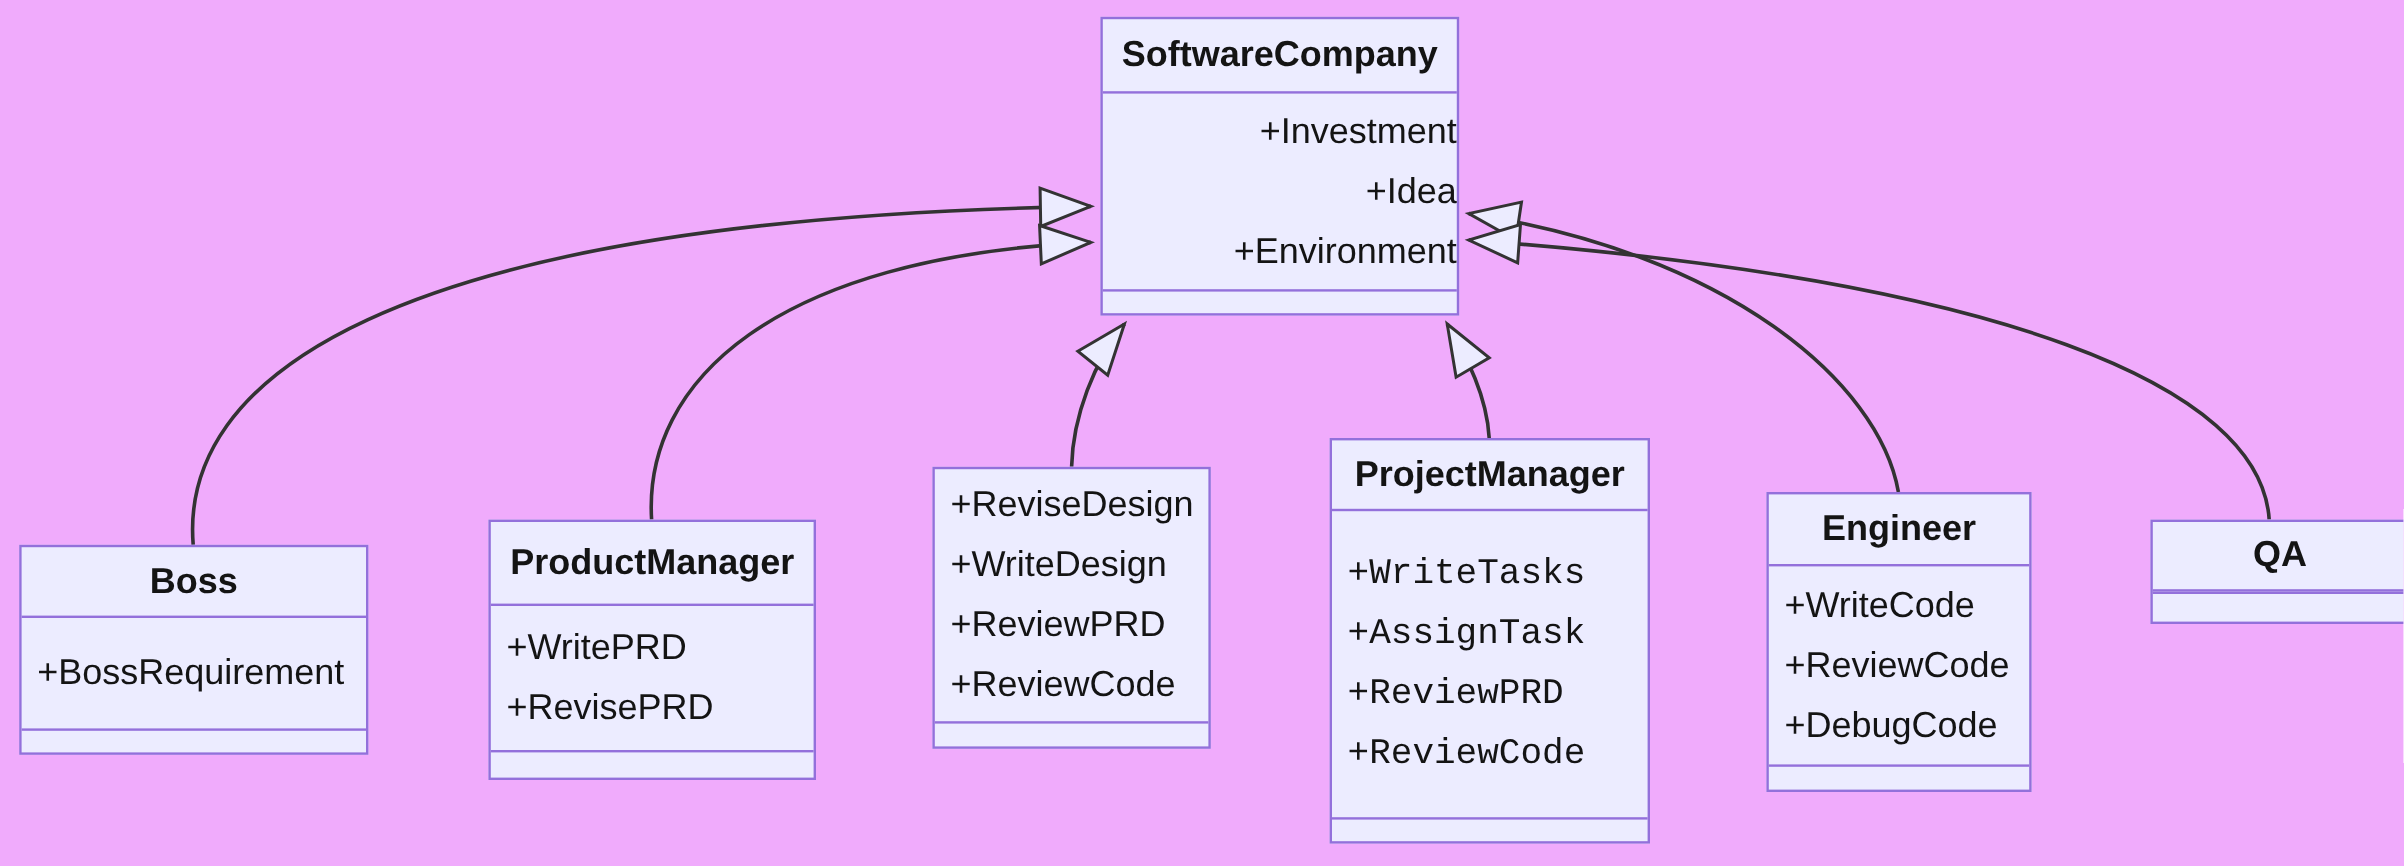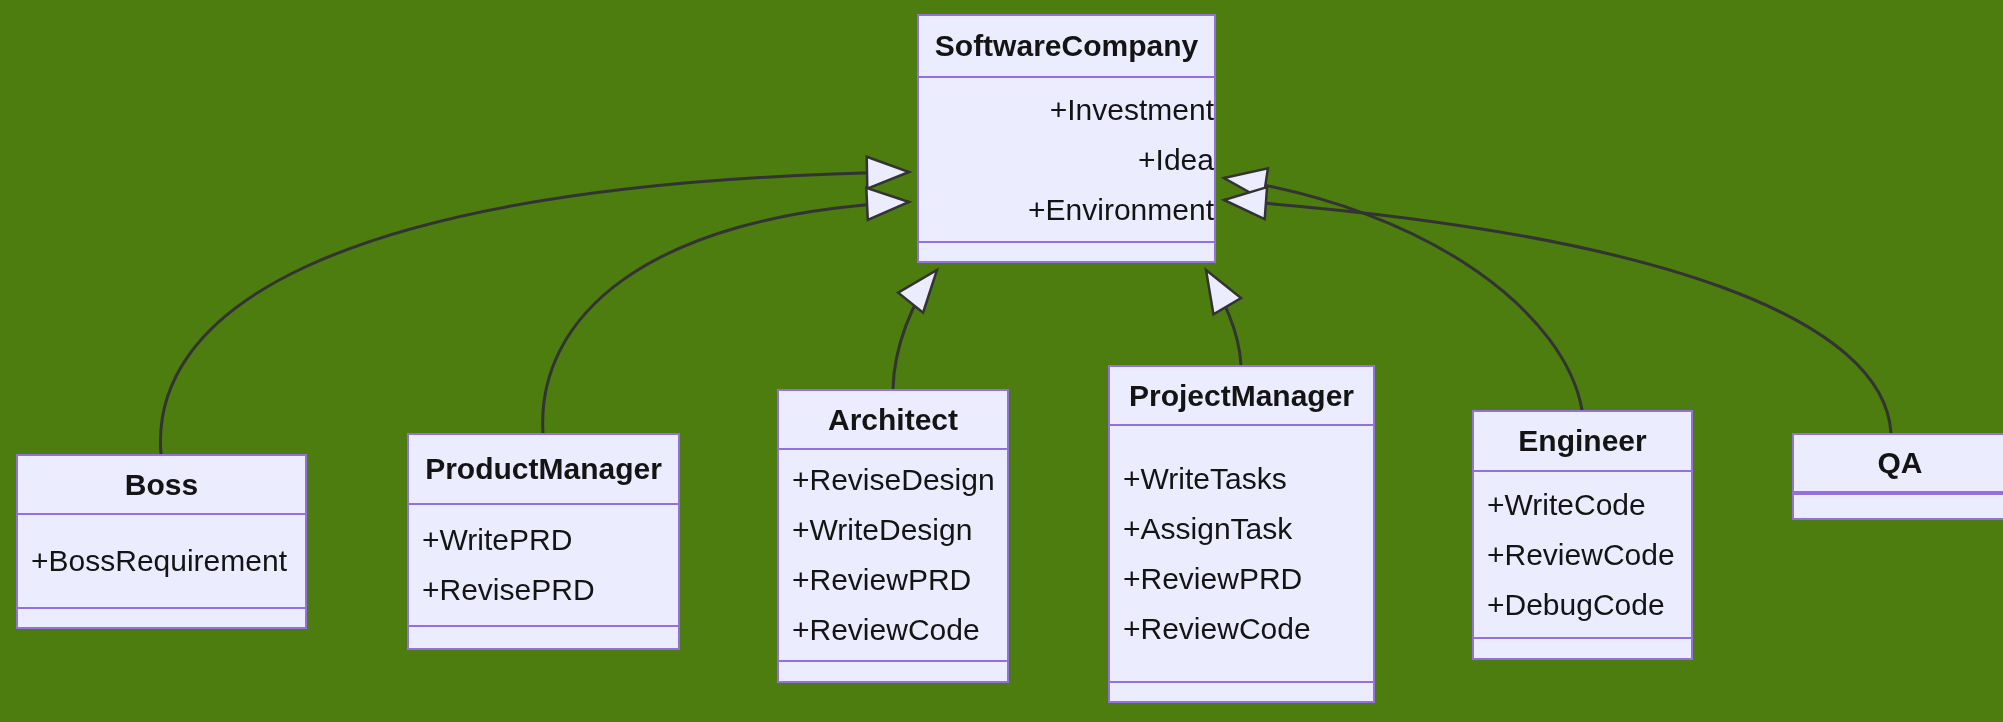--- a/index.html
+++ b/index.html
@@ -4,21 +4,21 @@
 <style>
   html, body {
     margin: 0;
     padding: 0;
     background: #ffffff;
   }
   .diagram {
     position: relative;
     width: 2003px;
     height: 722px;
-    background: #4d7c0f;
+    background: #f0abfc;
     font-family: "Liberation Sans", "DejaVu Sans", sans-serif;
     color: #141414;
     overflow: hidden;
   }
   .edges-layer {
     position: absolute;
     left: 0;
     top: 0;
     width: 2003px;
     height: 722px;
@@ -101,33 +101,32 @@
   <div class="class-box" style="left:407px; top:433px; width:273px;">
     <div class="class-title" style="height:70px;">ProductManager</div>
     <div class="class-members" style="height:120px;">
       <div class="class-member">+WritePRD</div>
       <div class="class-member">+RevisePRD</div>
     </div>
     <div class="class-methods-empty" style="height:23px;"></div>
   </div>
 
   <div class="class-box" style="left:777px; top:389px; width:232px;">
-    <div class="class-title" style="height:59px;">Architect</div>
     <div class="class-members" style="height:210px;">
       <div class="class-member">+ReviseDesign</div>
       <div class="class-member">+WriteDesign</div>
       <div class="class-member">+ReviewPRD</div>
       <div class="class-member">+ReviewCode</div>
     </div>
     <div class="class-methods-empty" style="height:21px;"></div>
   </div>
 
   <div class="class-box" style="left:1108px; top:365px; width:267px;">
     <div class="class-title" style="height:59px;">ProjectManager</div>
-    <div class="class-members" style="height:255px;">
+    <div class="class-members" style="height:255px;font-family:Liberation Mono, monospace;">
       <div class="class-member">+WriteTasks</div>
       <div class="class-member">+AssignTask</div>
       <div class="class-member">+ReviewPRD</div>
       <div class="class-member">+ReviewCode</div>
     </div>
     <div class="class-methods-empty" style="height:20px;"></div>
   </div>
 
   <div class="class-box" style="left:1472px; top:410px; width:221px;">
     <div class="class-title" style="height:60px;">Engineer</div>

